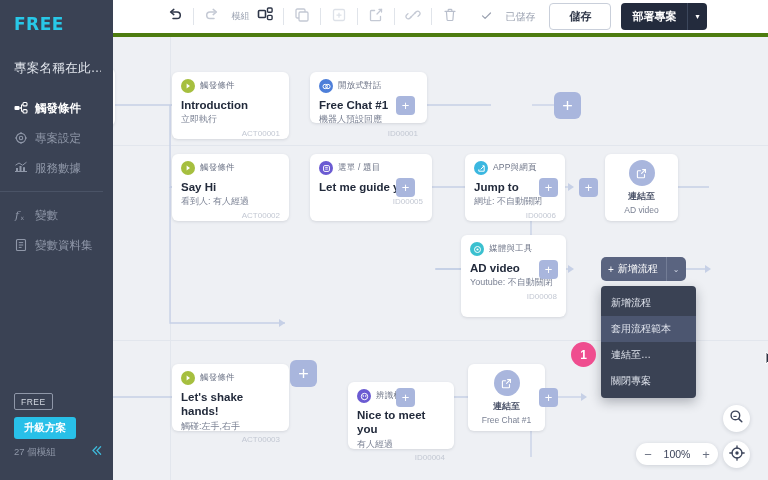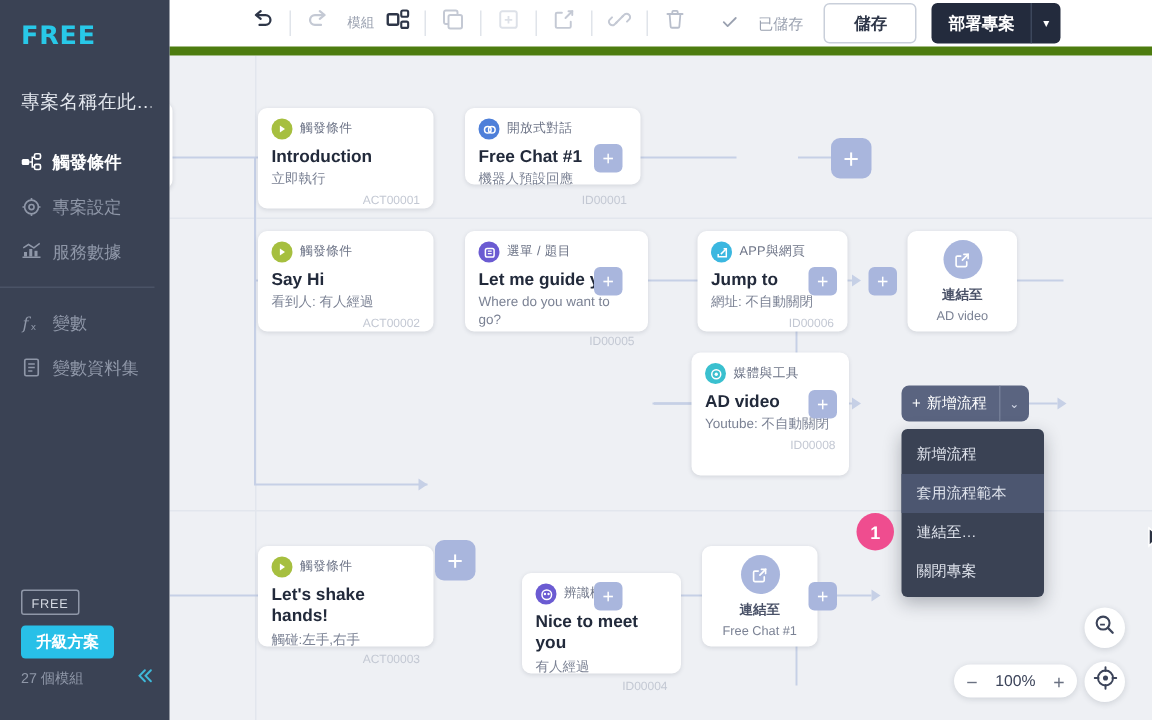--- a/index.html
+++ b/index.html
@@ -44,21 +44,21 @@
   }
   .foot-row {
     display:flex; align-items:center; justify-content:space-between;
     margin-top:5px; padding-right:10px; font-size:9.5px; color:#8f97a8;
   }
   .collapse-ic { color:#3fb8d8; font-size:13px; cursor:pointer; }
 
   
   .topbar {
     position:absolute; left:113px; top:0; right:0; height:37px;
-    background:#ffffff; border-bottom:6px solid #4d7c0f;
+    background:#ffffff; border-bottom:4px solid #4d7c0f;
     display:flex; align-items:center; justify-content:center; z-index:30;
   }
   .tb-inner { display:flex; align-items:center; gap:0px; }
   .tb-btn {
     width:26px; height:26px; display:flex; align-items:center; justify-content:center;
     cursor:pointer; color:#2e3648;
   }
   .tb-btn.dim { color:#c4c9d4; }
   .tb-sep { width:1px; height:17px; background:#e0e4ea; margin:0 5px; }
   .tb-label { font-size:9px; color:#9aa1b0; margin:0 3px 0 6px; }
@@ -452,21 +452,20 @@
       <div class="card-head">
         <span class="chip" style="background:#6b5bd2;">
           <svg width="9" height="9" viewBox="0 0 9 9">
               <rect x="1.6" y="1.6" width="5.8" height="5.8" rx="1.2" fill="none" stroke="#fff" stroke-width="1"></rect>
               <path d="M3.2 3.4h2.6M3.2 5.1h2.6" stroke="#fff" stroke-width=".9"></path>
             </svg>
         </span>
         <span class="card-type">選單 / 題目</span>
       </div>
       <div class="card-title">Let me guide you</div>
-      <div class="card-sub">Where do you want to go?</div>
       <div class="card-id">ID00005</div>
     </div>
 
     <div class="plus" style="left:426px; top:141px;">+</div>
 
     <div class="card" style="left:352px; top:117px; width:100px; height:67px;">
       <div class="card-head">
         <span class="chip" style="background:#3bb7e0;">
           <svg width="9" height="9" viewBox="0 0 9 9">
               <path d="M5.4 1.8H7.2v5.4H1.8V5.4" stroke="#fff" stroke-width="1" fill="none"></path>

